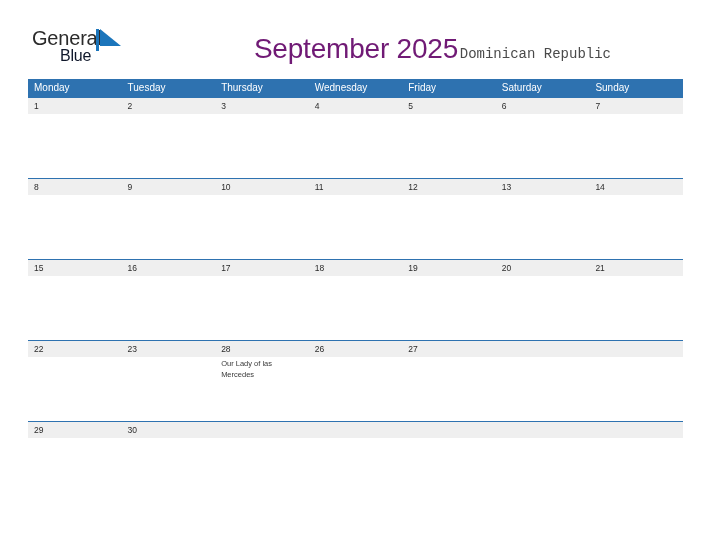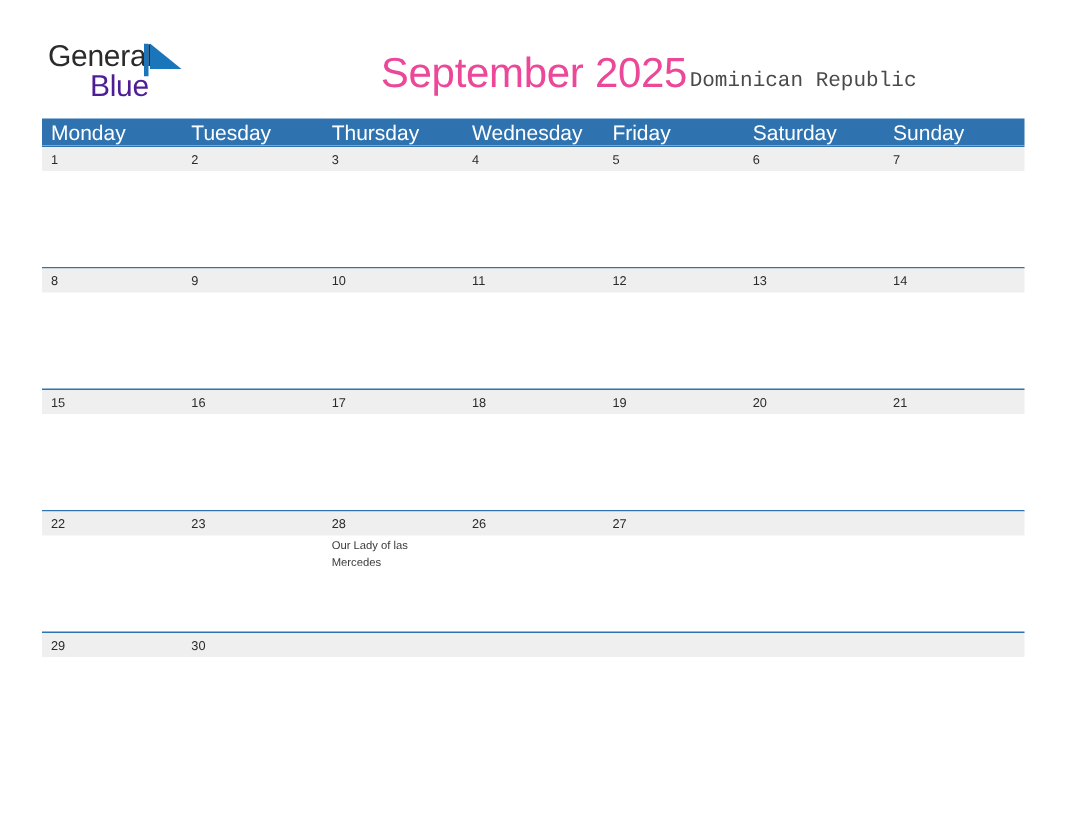--- a/index.html
+++ b/index.html
@@ -50,34 +50,34 @@
     position: absolute;
     left: 64px;
     top: 1px;
     width: 26px;
     height: 22px;
   }
   .logo-blue {
     position: absolute;
     left: 28px;
     top: 20px;
-    font-size: 20px;
-    color: #4c1d95;
+    font-size: 16px;
+    color: #0f172a;
     letter-spacing: -0.2px;
     font-family: "Liberation Sans", sans-serif;
   }
 
   .cal-title {
     position: absolute;
     left: 0;
     top: 33px;
     width: 712px;
     text-align: center;
     font-size: 28px;
-    color: #ec4899;
+    color: #701a75;
     font-family: "Liberation Sans", sans-serif;
     font-weight: normal;
     letter-spacing: -0.2px;
   }
 
   .cal-country {
     position: absolute;
     right: 29px;
     top: 46px;
     font-size: 14px;
@@ -100,21 +100,21 @@
     width: 655px;
     height: 18px;
     background: #2e72b0;
   }
   .weekday-cell {
     width: 93.571px;
     height: 18px;
     line-height: 18px;
     padding-left: 6px;
     color: #ffffff;
-    font-size: 14px;
+    font-size: 10px;
     font-family: "Liberation Sans", sans-serif;
     white-space: nowrap;
     overflow: hidden;
   }
 
   .week-row {
     position: relative;
     width: 655px;
     height: 81px;
     border-top: 1px solid #2e72b0;

